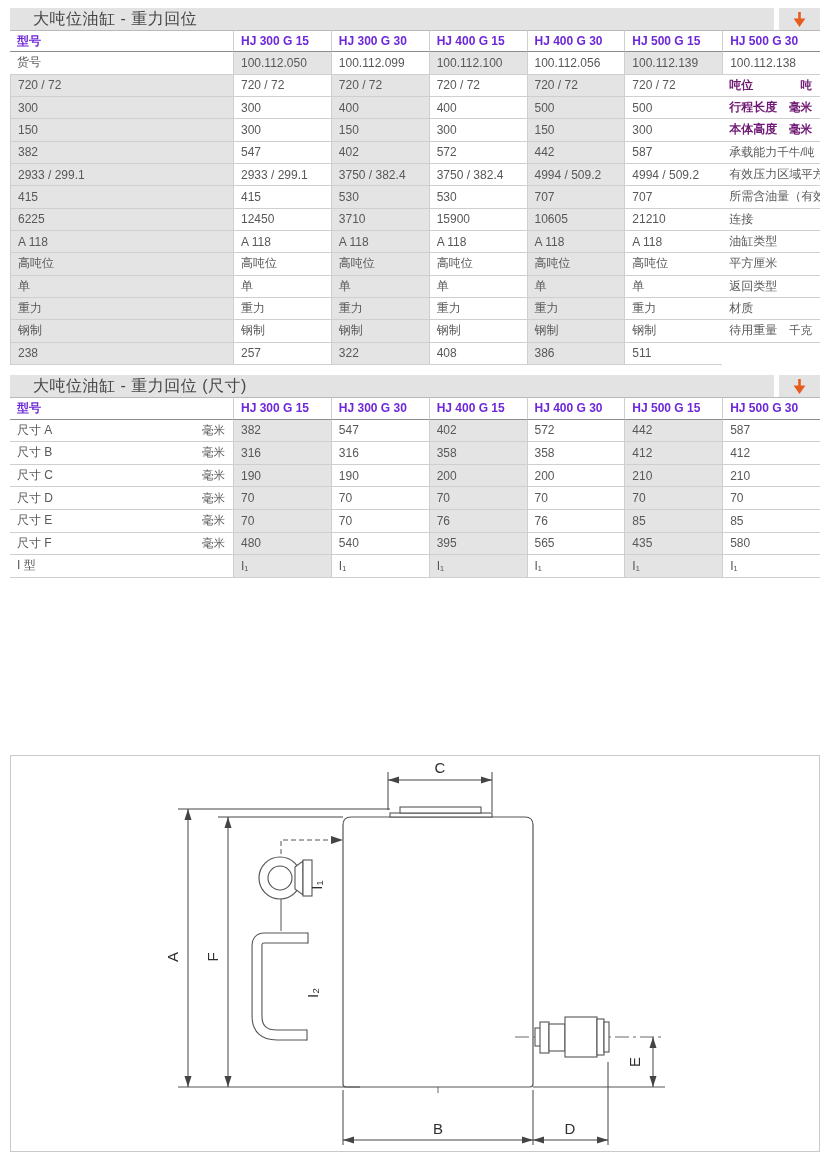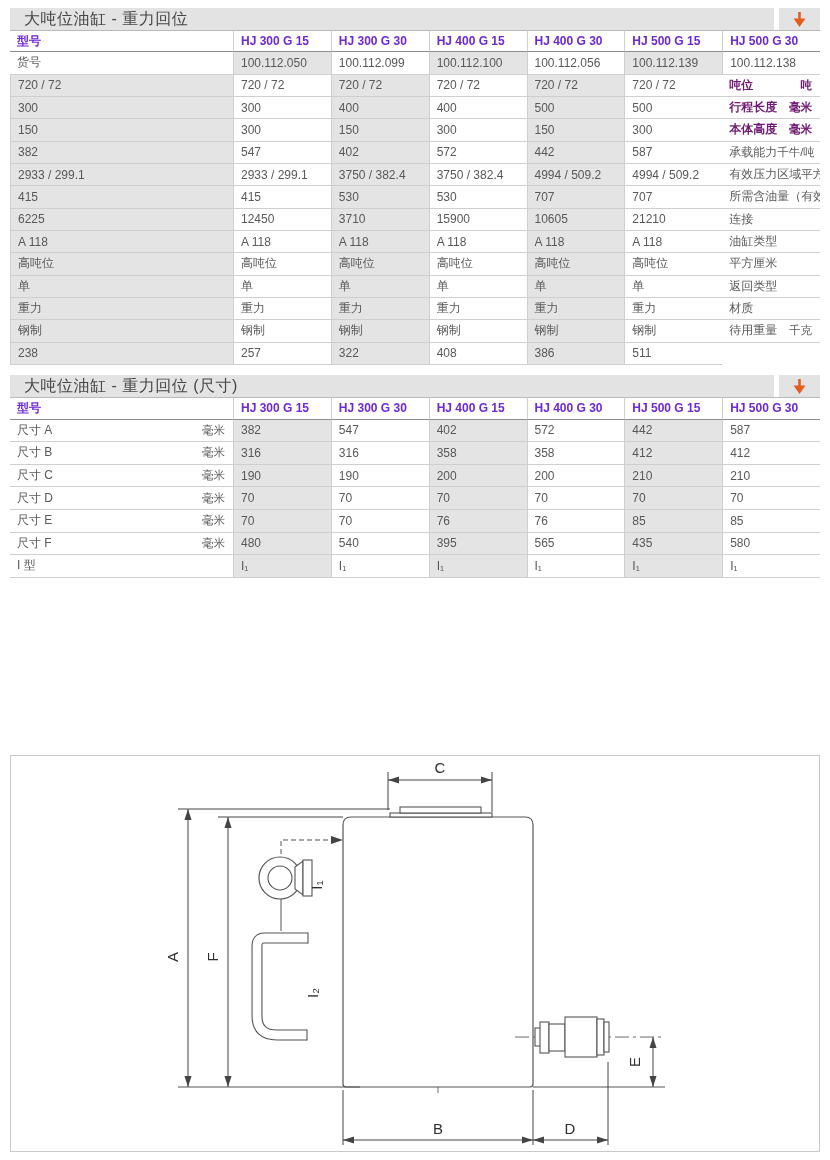--- a/index.html
+++ b/index.html
@@ -5,21 +5,21 @@
   * { margin:0; padding:0; box-sizing:border-box; }
   html,body { width:830px; height:1160px; background:#fff;
     font-family:"Liberation Sans","DejaVu Sans",sans-serif; }
   .page { position:relative; width:830px; height:1160px; background:#fff; overflow:hidden; }
 
   .tbl-section { position:absolute; left:10px; width:810px; }
   #section-1 { top:8px; }
   #section-2 { top:375px; }
 
   .titlebar { display:flex; height:22px; }
-  .title-left { flex:1; background:#e3e3e3; display:flex; align-items:center; padding-left:14px; }
+  .title-left { flex:1; background:#e3e3e3; display:flex; align-items:center; padding-left:23px; }
   .title-text { font-size:16px; color:#474747; letter-spacing:.5px; }
   .title-gap { width:5px; background:#fff; }
   .title-arrow { width:41px; background:#e3e3e3; display:flex; align-items:center; justify-content:center; cursor:pointer; }
 
   .grid { display:grid; grid-template-columns:223px repeat(6,1fr); }
   #grid-1 { grid-auto-rows:22.33px; }
   #grid-2 { grid-auto-rows:22.6px; }
   .c { display:flex; align-items:center; border-bottom:1px solid #cfcfcf;
        font-size:12px; color:#585858; overflow:hidden; white-space:nowrap; }
   .c.label { padding:0 8px 0 7px; justify-content:space-between; }

